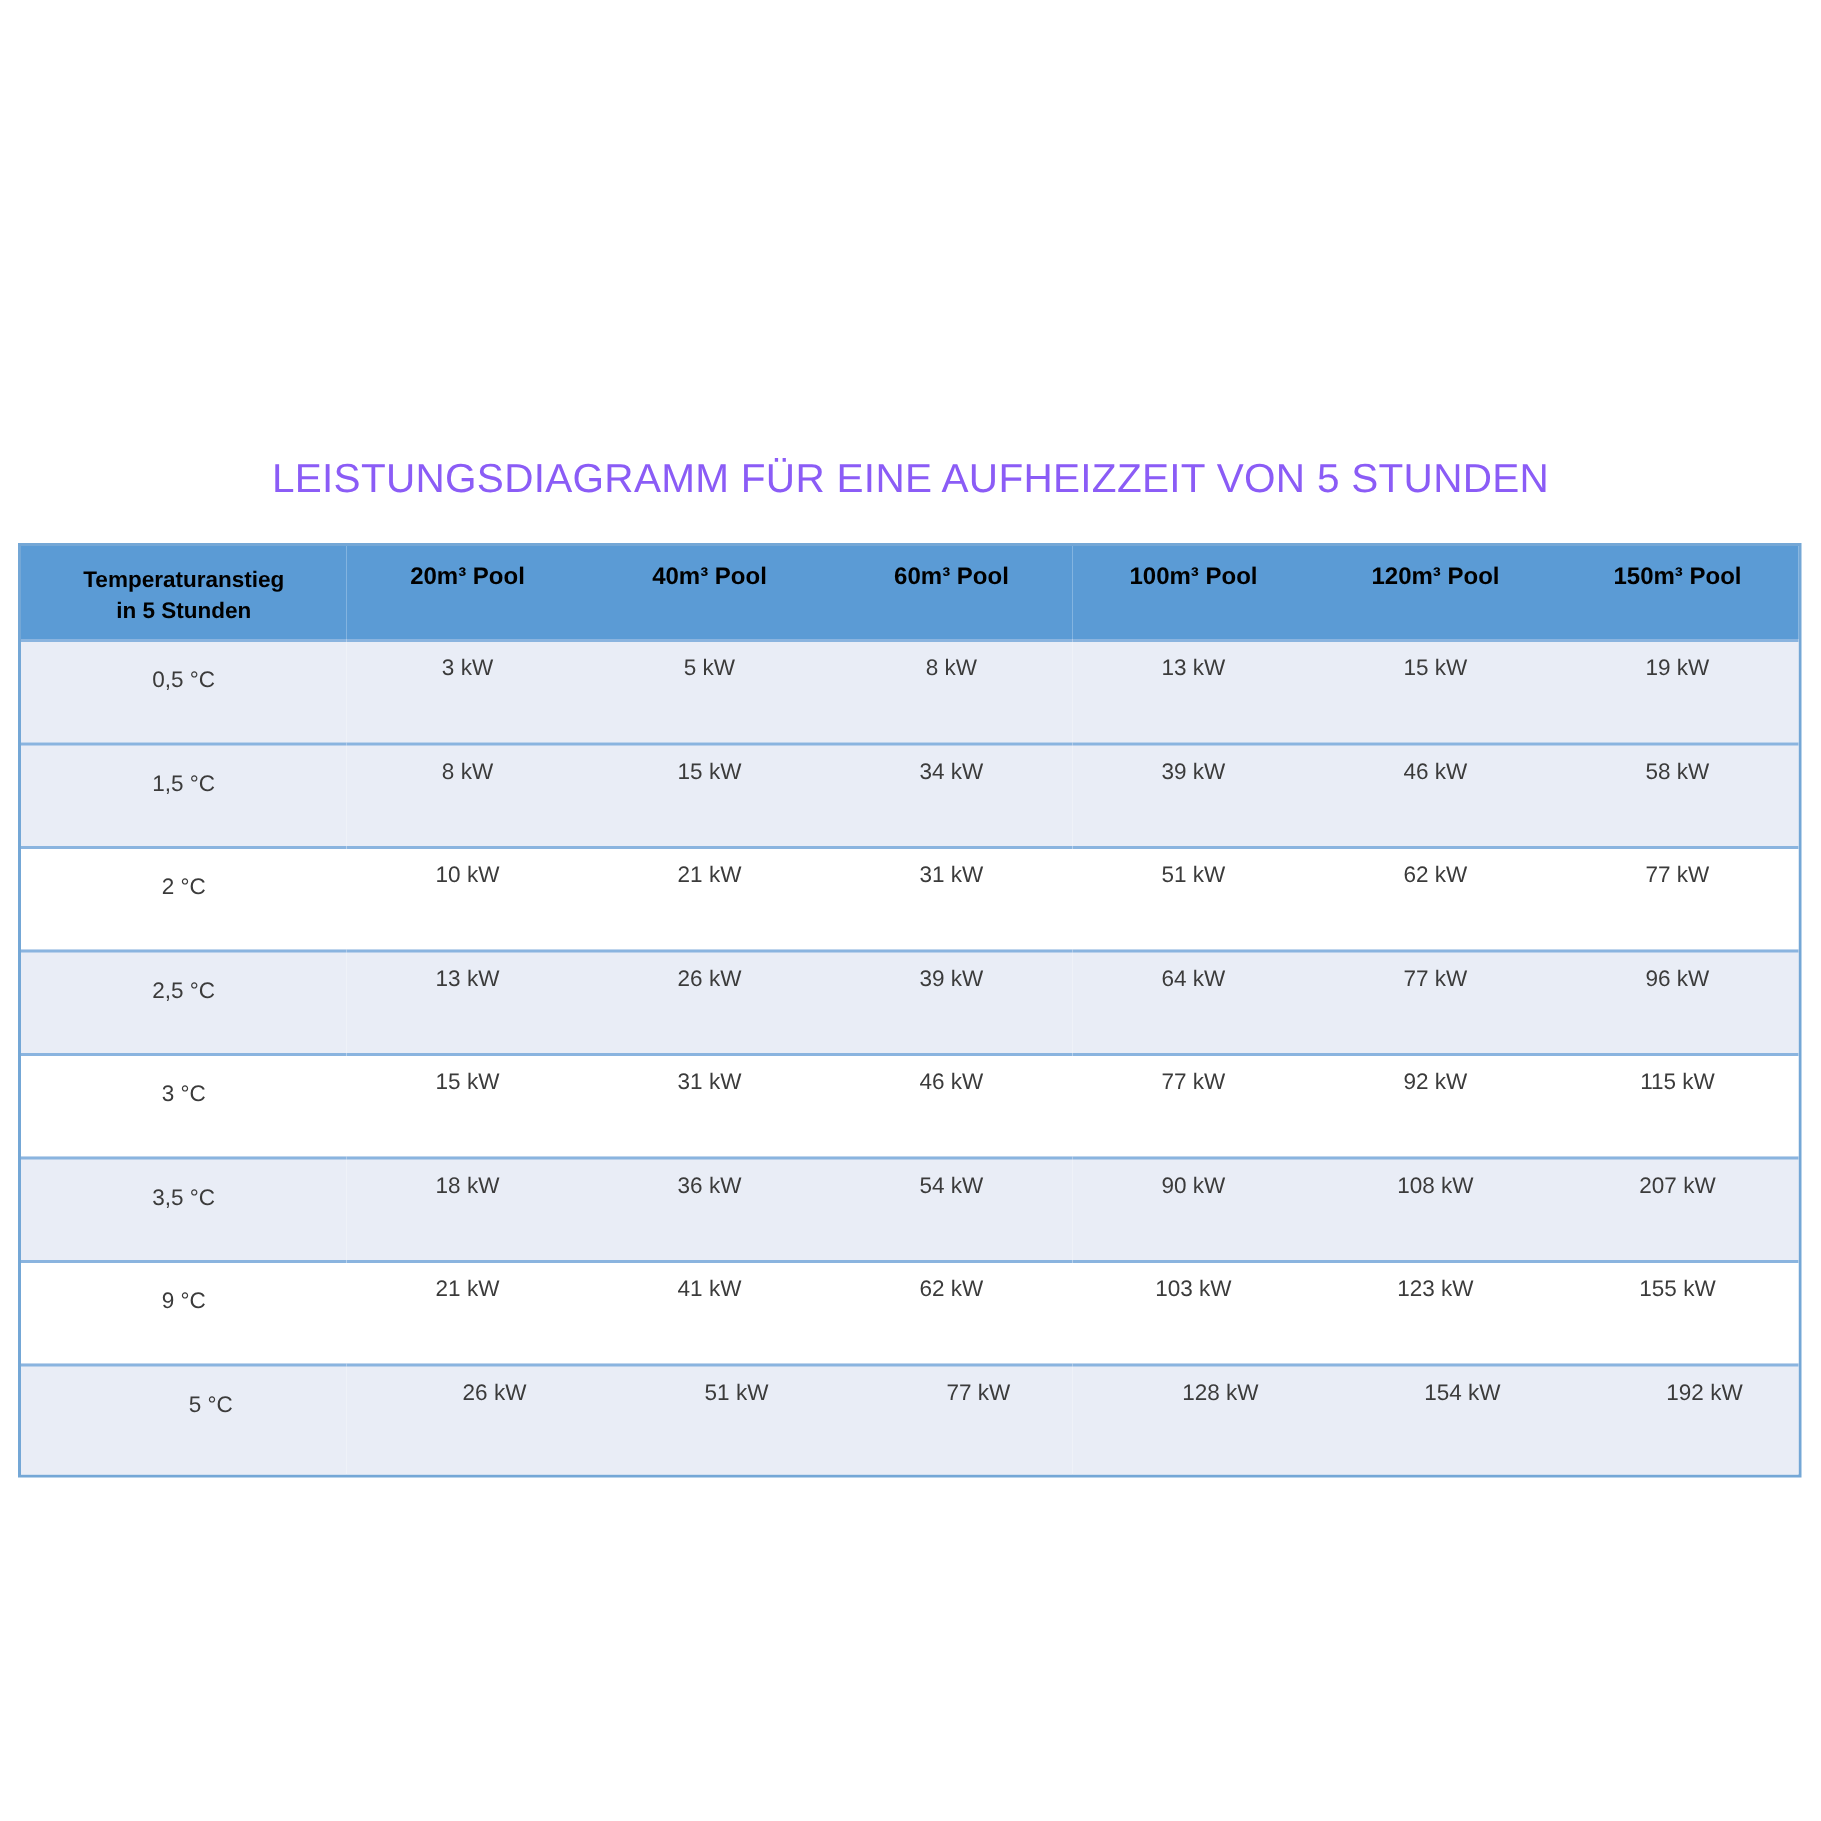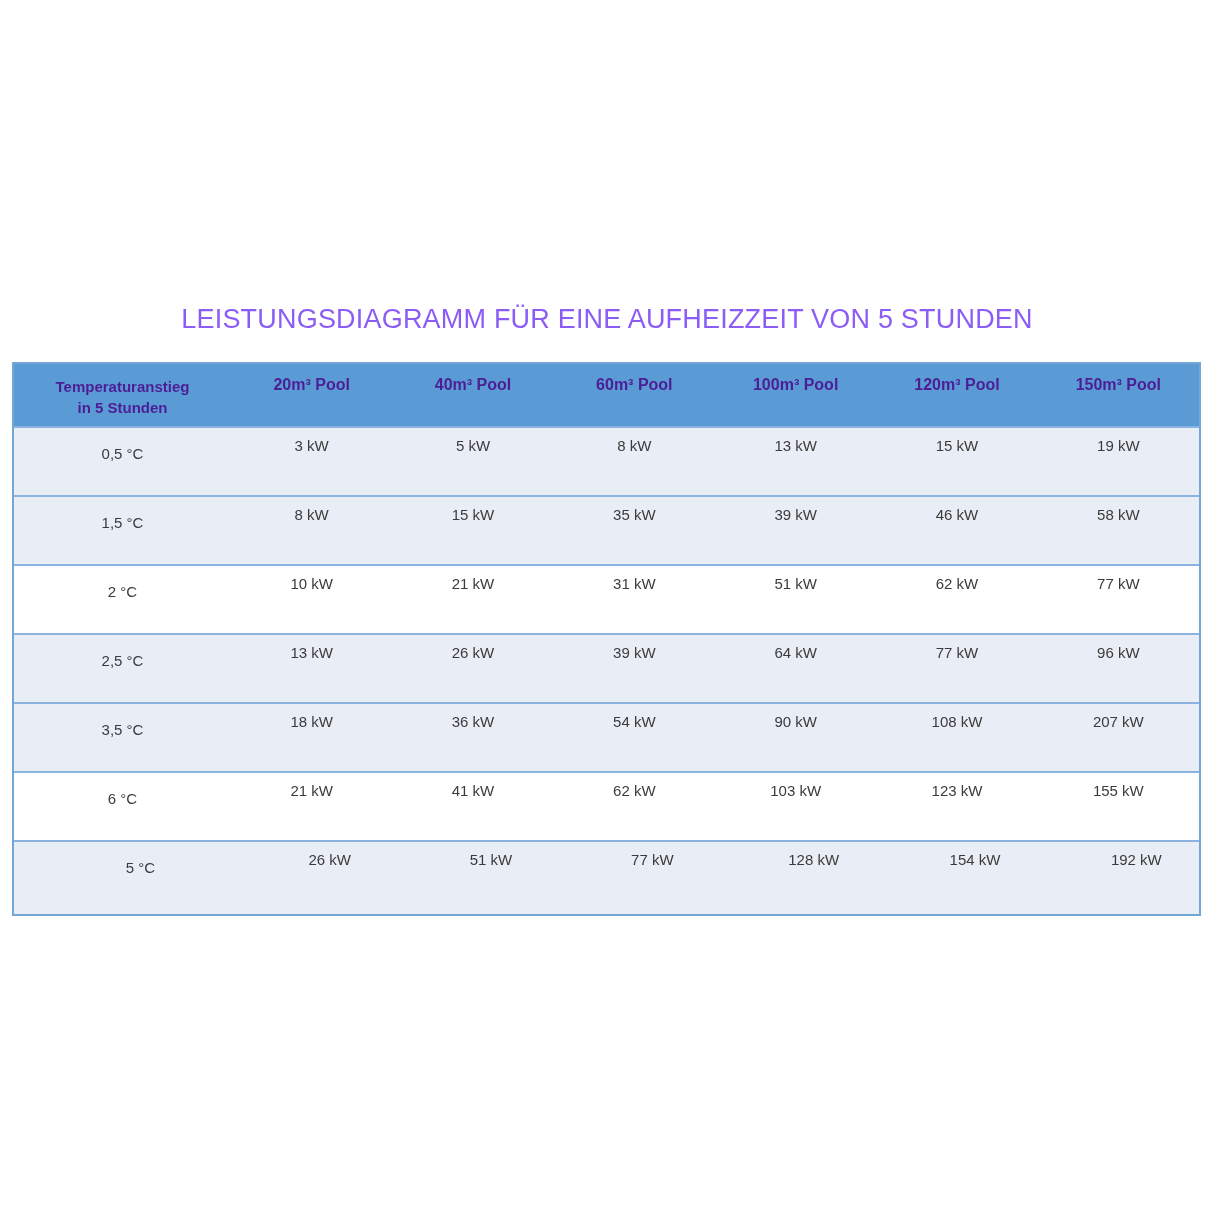--- a/index.html
+++ b/index.html
@@ -36,21 +36,21 @@
   }
   table.power {
     width: 100%;
     table-layout: fixed;
     border-collapse: separate;
     border-spacing: 0;
     border: 2px solid #74a7d6;
   }
   table.power thead th {
     background: #5b9bd5;
-    color: #4c1d95;
+    color: #000000;
     font-weight: bold;
     font-size: 16px;
     text-align: center;
     vertical-align: top;
     padding: 12px 0 0 0;
     height: 50px;
   }
   table.power thead th.corner {
     font-size: 15px;
     line-height: 21px;
@@ -109,21 +109,21 @@
             <td class="value-cell">5 kW</td>
             <td class="value-cell">8 kW</td>
             <td class="value-cell">13 kW</td>
             <td class="value-cell">15 kW</td>
             <td class="value-cell">19 kW</td>
           </tr>
           <tr class="stripe">
             <td class="temp-cell">1,5 °C</td>
             <td class="value-cell">8 kW</td>
             <td class="value-cell">15 kW</td>
-            <td class="value-cell">35 kW</td>
+            <td class="value-cell">34 kW</td>
             <td class="value-cell">39 kW</td>
             <td class="value-cell">46 kW</td>
             <td class="value-cell">58 kW</td>
           </tr>
           <tr>
             <td class="temp-cell">2 °C</td>
             <td class="value-cell">10 kW</td>
             <td class="value-cell">21 kW</td>
             <td class="value-cell">31 kW</td>
             <td class="value-cell">51 kW</td>
@@ -132,31 +132,40 @@
           </tr>
           <tr class="stripe">
             <td class="temp-cell">2,5 °C</td>
             <td class="value-cell">13 kW</td>
             <td class="value-cell">26 kW</td>
             <td class="value-cell">39 kW</td>
             <td class="value-cell">64 kW</td>
             <td class="value-cell">77 kW</td>
             <td class="value-cell">96 kW</td>
           </tr>
+          <tr>
+            <td class="temp-cell">3 °C</td>
+            <td class="value-cell">15 kW</td>
+            <td class="value-cell">31 kW</td>
+            <td class="value-cell">46 kW</td>
+            <td class="value-cell">77 kW</td>
+            <td class="value-cell">92 kW</td>
+            <td class="value-cell">115 kW</td>
+          </tr>
           <tr class="stripe">
             <td class="temp-cell">3,5 °C</td>
             <td class="value-cell">18 kW</td>
             <td class="value-cell">36 kW</td>
             <td class="value-cell">54 kW</td>
             <td class="value-cell">90 kW</td>
             <td class="value-cell">108 kW</td>
             <td class="value-cell">207 kW</td>
           </tr>
           <tr>
-            <td class="temp-cell">6 °C</td>
+            <td class="temp-cell">9 °C</td>
             <td class="value-cell">21 kW</td>
             <td class="value-cell">41 kW</td>
             <td class="value-cell">62 kW</td>
             <td class="value-cell">103 kW</td>
             <td class="value-cell">123 kW</td>
             <td class="value-cell">155 kW</td>
           </tr>
           <tr class="stripe">
             <td class="temp-cell">5 °C</td>
             <td class="value-cell">26 kW</td>

